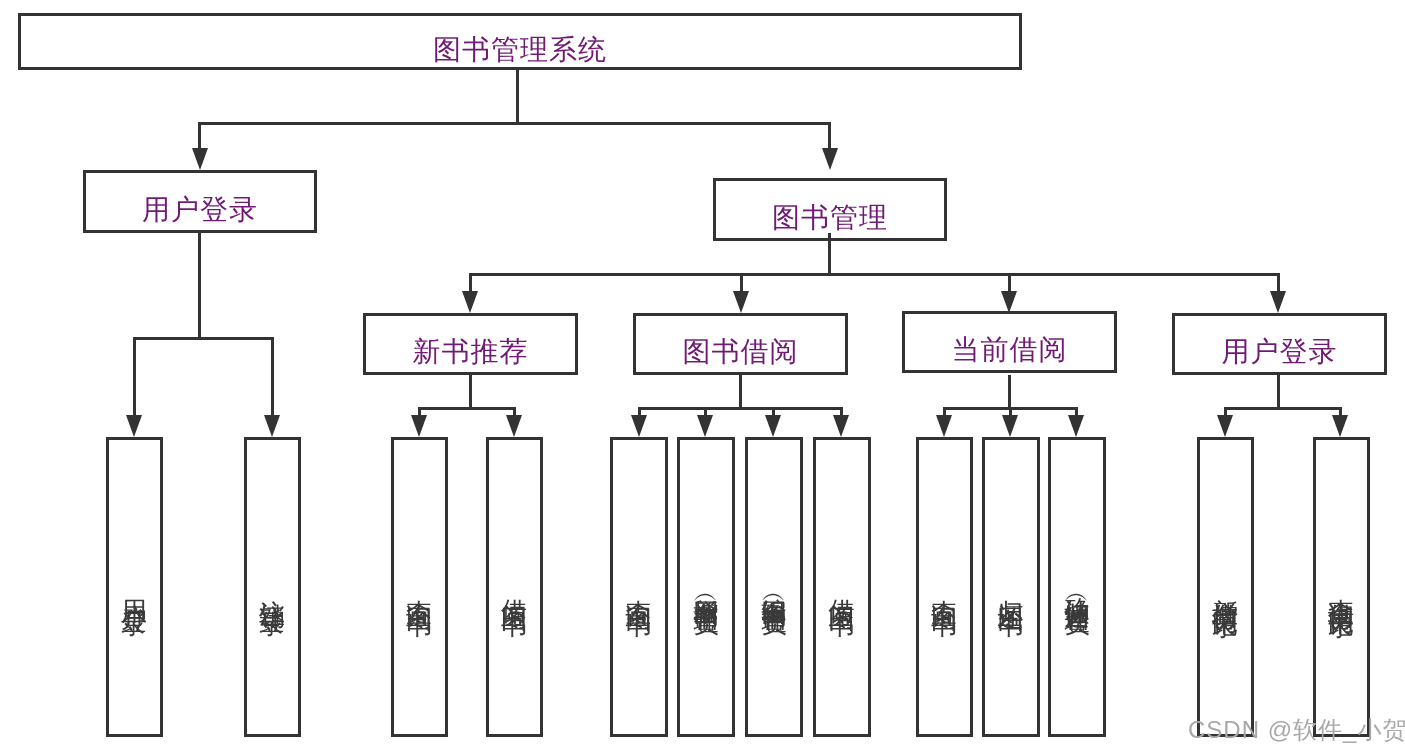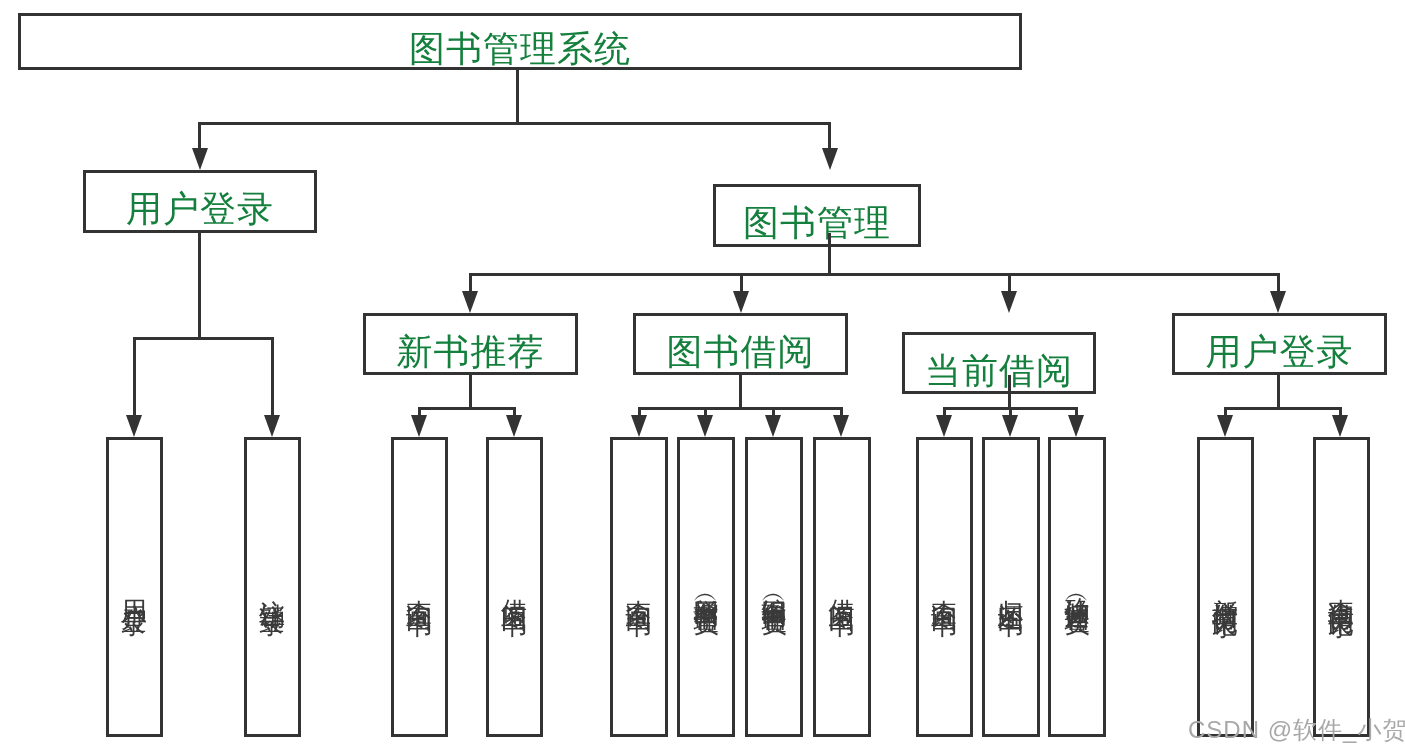--- a/index.html
+++ b/index.html
@@ -4,21 +4,21 @@
 <style>
   html,body{margin:0;padding:0;background:#ffffff;}
   .canvas{
     position:relative;width:1405px;height:747px;background:#ffffff;overflow:hidden;
     font-family:"Liberation Sans","DejaVu Sans",sans-serif;color:#333333;
   }
   .node{
     position:absolute;border:3px solid #333333;background:#ffffff;box-sizing:border-box;
     display:flex;align-items:center;justify-content:center;
   }
-  .hlabel{font-size:36px;letter-spacing:1px;white-space:nowrap;color:#15803d;margin-top:16px;}
+  .hlabel{font-size:28px;letter-spacing:1px;white-space:nowrap;color:#701a75;margin-top:16px;}
   .vlabel{
     writing-mode:vertical-rl;text-orientation:mixed;
     font-size:26px;letter-spacing:4px;color:#3a3a3a;line-height:1;
   }
   .hline{position:absolute;height:3px;background:#333333;}
   .vline{position:absolute;width:3px;background:#333333;}
   .arrow{
     position:absolute;width:0;height:0;
     border-left:8px solid transparent;border-right:8px solid transparent;
     border-top:22px solid #333333;
@@ -40,21 +40,21 @@
   <div class="vline" style="left:516px;top:70px;height:52px"></div>
   <div class="hline" style="left:199px;top:122px;width:632px"></div>
   <div class="vline" style="left:198px;top:122px;height:28px"></div>
   <div class="arrow" style="left:192px;top:148px"></div>
   <div class="vline" style="left:828px;top:122px;height:28px"></div>
   <div class="arrow" style="left:822px;top:148px"></div>
 
   <div class="node" style="left:83px;top:170px;width:234px;height:63px">
     <span class="hlabel">用户登录</span>
   </div>
-  <div class="node" style="left:713px;top:184px;width:208px;height:63px">
+  <div class="node" style="left:713px;top:178px;width:234px;height:63px">
     <span class="hlabel">图书管理</span>
   </div>
 
   <div class="vline" style="left:198px;top:233px;height:104px"></div>
   <div class="hline" style="left:133px;top:337px;width:140px"></div>
   <div class="vline" style="left:133px;top:337px;height:78px"></div>
   <div class="arrow" style="left:126px;top:415px"></div>
   <div class="vline" style="left:271px;top:337px;height:78px"></div>
   <div class="arrow" style="left:264px;top:415px"></div>
 
@@ -68,21 +68,21 @@
   <div class="arrow" style="left:1001px;top:291px"></div>
   <div class="vline" style="left:1277px;top:273px;height:20px"></div>
   <div class="arrow" style="left:1270px;top:291px"></div>
 
   <div class="node" style="left:363px;top:313px;width:215px;height:62px">
     <span class="hlabel">新书推荐</span>
   </div>
   <div class="node" style="left:633px;top:313px;width:215px;height:62px">
     <span class="hlabel">图书借阅</span>
   </div>
-  <div class="node" style="left:902px;top:332px;width:194px;height:62px">
+  <div class="node" style="left:902px;top:311px;width:215px;height:62px">
     <span class="hlabel">当前借阅</span>
   </div>
   <div class="node" style="left:1172px;top:313px;width:215px;height:62px">
     <span class="hlabel">用户登录</span>
   </div>
 
   <div class="vline" style="left:469px;top:375px;height:32px"></div>
   <div class="hline" style="left:418px;top:407px;width:97px"></div>
   <div class="vline" style="left:418px;top:407px;height:10px"></div>
   <div class="arrow" style="left:411px;top:415px"></div>

